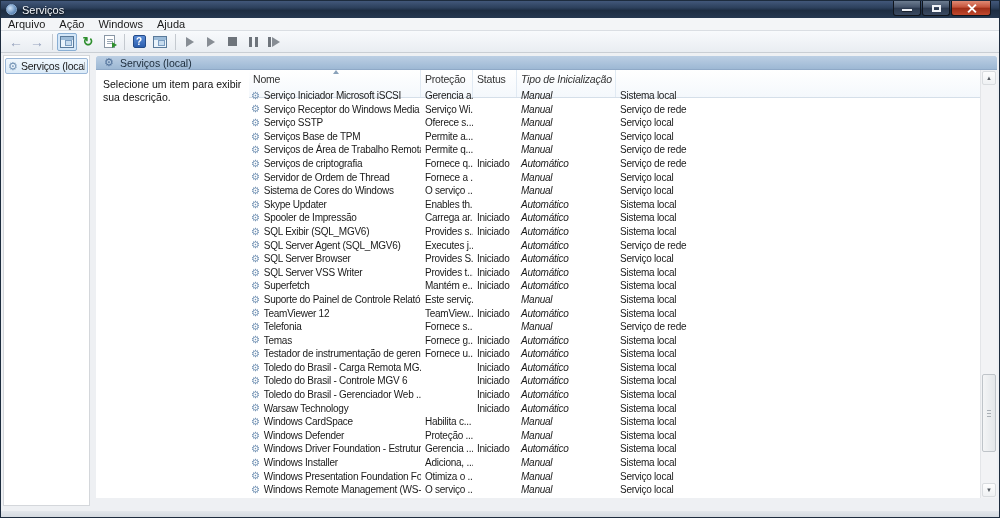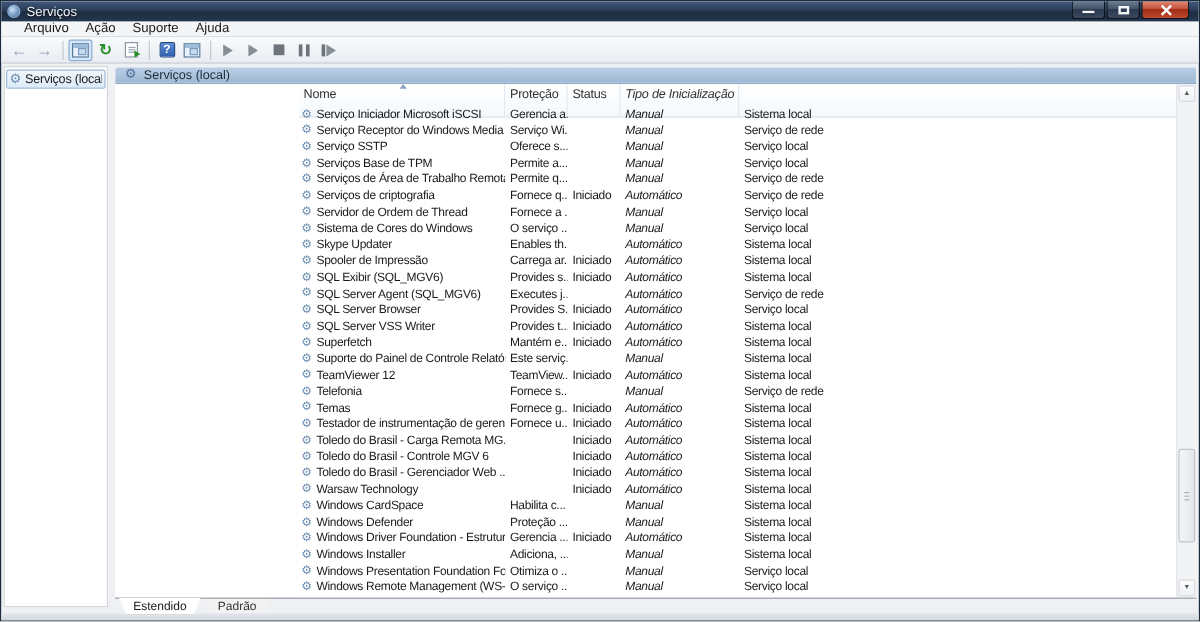--- a/index.html
+++ b/index.html
@@ -22,21 +22,21 @@
   .win-btn.close { width:40px; background:linear-gradient(180deg,#e08a74 0%,#c4523a 45%,#9e2d17 50%,#c0492e 100%); }
   .glyph-min { position:absolute; left:8px; bottom:4px; width:10px; height:2px; background:#f0f3f7; box-shadow:0 1px 1px #00000088; }
   .glyph-max { position:absolute; left:9px; top:4px; width:9px; height:7px; border:2px solid #f0f3f7; }
   .glyph-close { position:absolute; left:15px; top:3px; width:9px; height:9px; }
   .glyph-close::before, .glyph-close::after { content:""; position:absolute; left:4px; top:-1px; width:2px; height:11px; background:#fff; }
   .glyph-close::before { transform:rotate(45deg); }
   .glyph-close::after { transform:rotate(-45deg); }
 
   
   .menubar { position:absolute; top:17px; left:0; right:0; height:13px; background:#f3f5f7;
-    border-bottom:1px solid #dadee3; display:flex; align-items:center; padding-left:12px; }
+    border-bottom:1px solid #dadee3; display:flex; align-items:center; padding-left:0; }
   .menu-item { padding:0 7px; font-size:11px; line-height:13px; color:#1a1a1a; cursor:default; }
 
   
   .toolbar { position:absolute; top:30px; left:0; right:0; height:22px;
     background:linear-gradient(180deg,#f8fafc,#e9edf2); border-bottom:1px solid #c9ced4;
     display:flex; align-items:center; padding-left:5px; }
   .tb-btn { width:20px; height:18px; display:flex; align-items:center; justify-content:center; margin-right:1px; border-radius:2px; }
   .tb-btn.pressed { background:#d5e7f8; border:1px solid #89aed3; }
   .tb-sep { width:1px; height:16px; background:#c4c9cf; margin:0 4px; }
   .arrow-glyph { font-size:14px; font-weight:bold; color:#96a3bd; line-height:1; }
@@ -125,21 +125,21 @@
         </div>
       <div class="win-btn close">
           <span class="glyph-close"></span>
         </div>
     </div>
   </div>
 
   <div class="menubar">
     <span class="menu-item">Arquivo</span>
     <span class="menu-item">Ação</span>
-    <span class="menu-item">Suporte</span>
+    <span class="menu-item">Windows</span>
     <span class="menu-item">Ajuda</span>
   </div>
 
   <div class="toolbar">
     <div class="tb-btn">
         <span class="arrow-glyph">←</span>
       </div>
     <div class="tb-btn">
         <span class="arrow-glyph">→</span>
       </div>
@@ -192,20 +192,23 @@
       <span class="tree-label">Serviços (local)</span>
     </div>
   </div>
 
   <div class="extended-panel">
     <div class="band">
       <span class="gear-glyph">⚙</span>
       <span class="band-title">Serviços (local)</span>
     </div>
 
+    <div class="desc-zone">
+      <div class="desc-hint">Selecione um item para exibir sua descrição.</div>
+    </div>
 
     <div class="list-zone">
       <div class="header-row">
         <div class="hcell c0">
           <span class="sort-arrow"></span>
           <span>Nome</span>
         </div>
         <div class="hcell c1">Proteção</div>
         <div class="hcell c2">Status</div>
         <div class="hcell c3">Tipo de Inicialização</div>
@@ -518,19 +521,15 @@
       <div class="sb-btn sb-up">
           <span>▲</span>
         </div>
       <div class="sb-thumb"></div>
       <div class="sb-btn sb-down">
           <span>▼</span>
         </div>
     </div>
   </div>
 
-  <div class="tabstrip">
-    <div class="tab active">Estendido</div>
-    <div class="tab inactive">Padrão</div>
-  </div>
 
   <div class="bottom-strip"></div>
 </div>
 
 </body></html>

